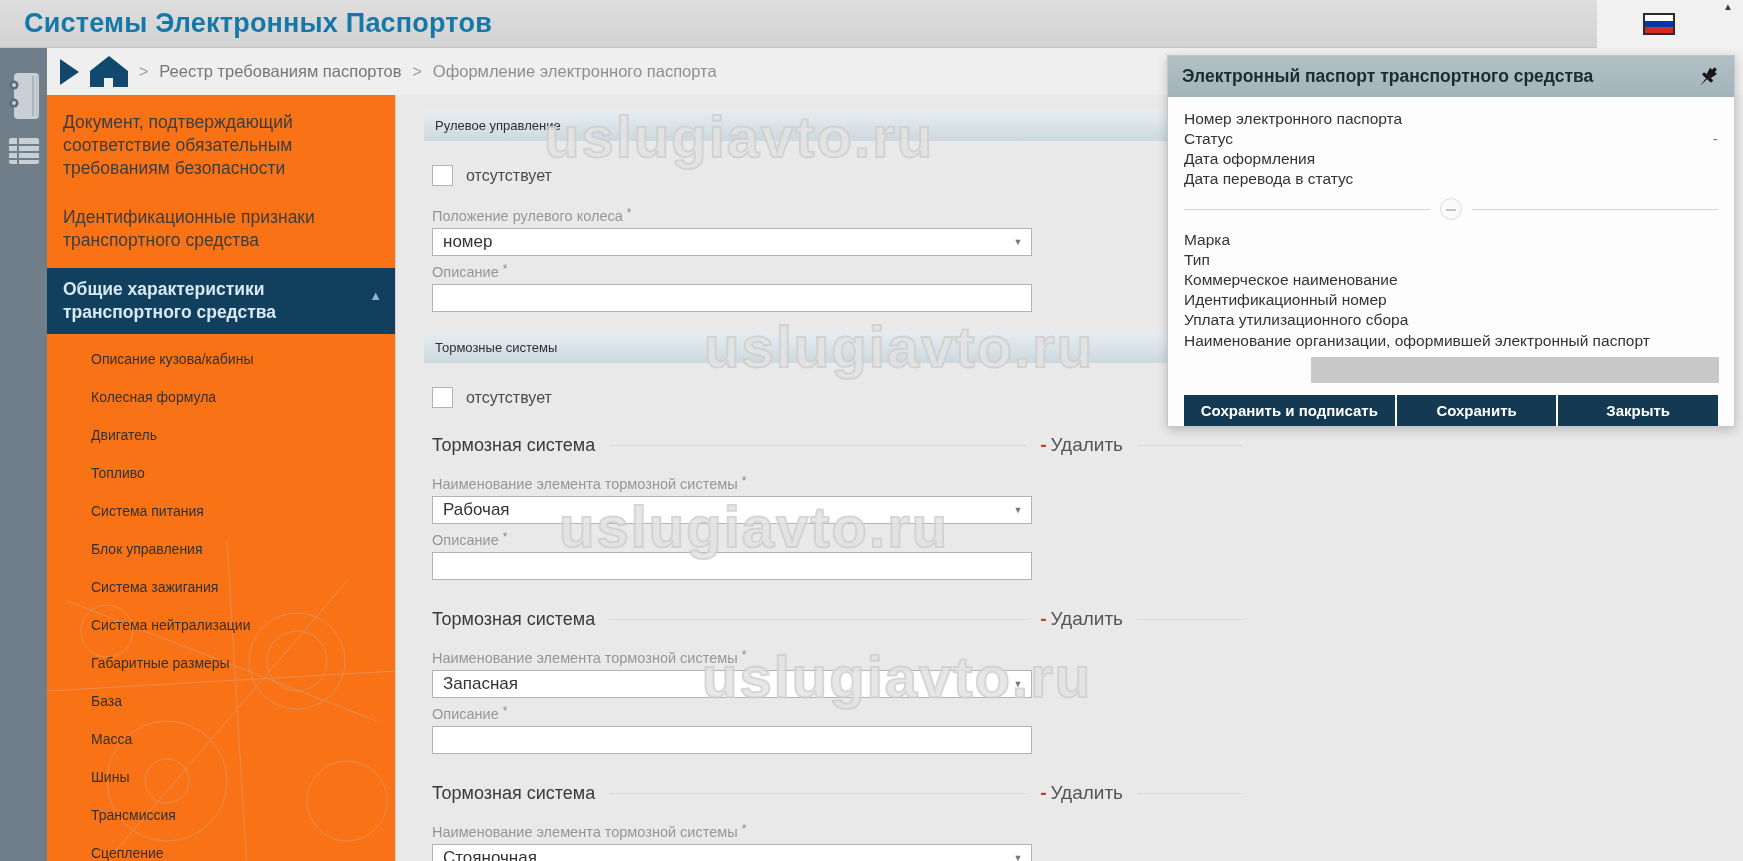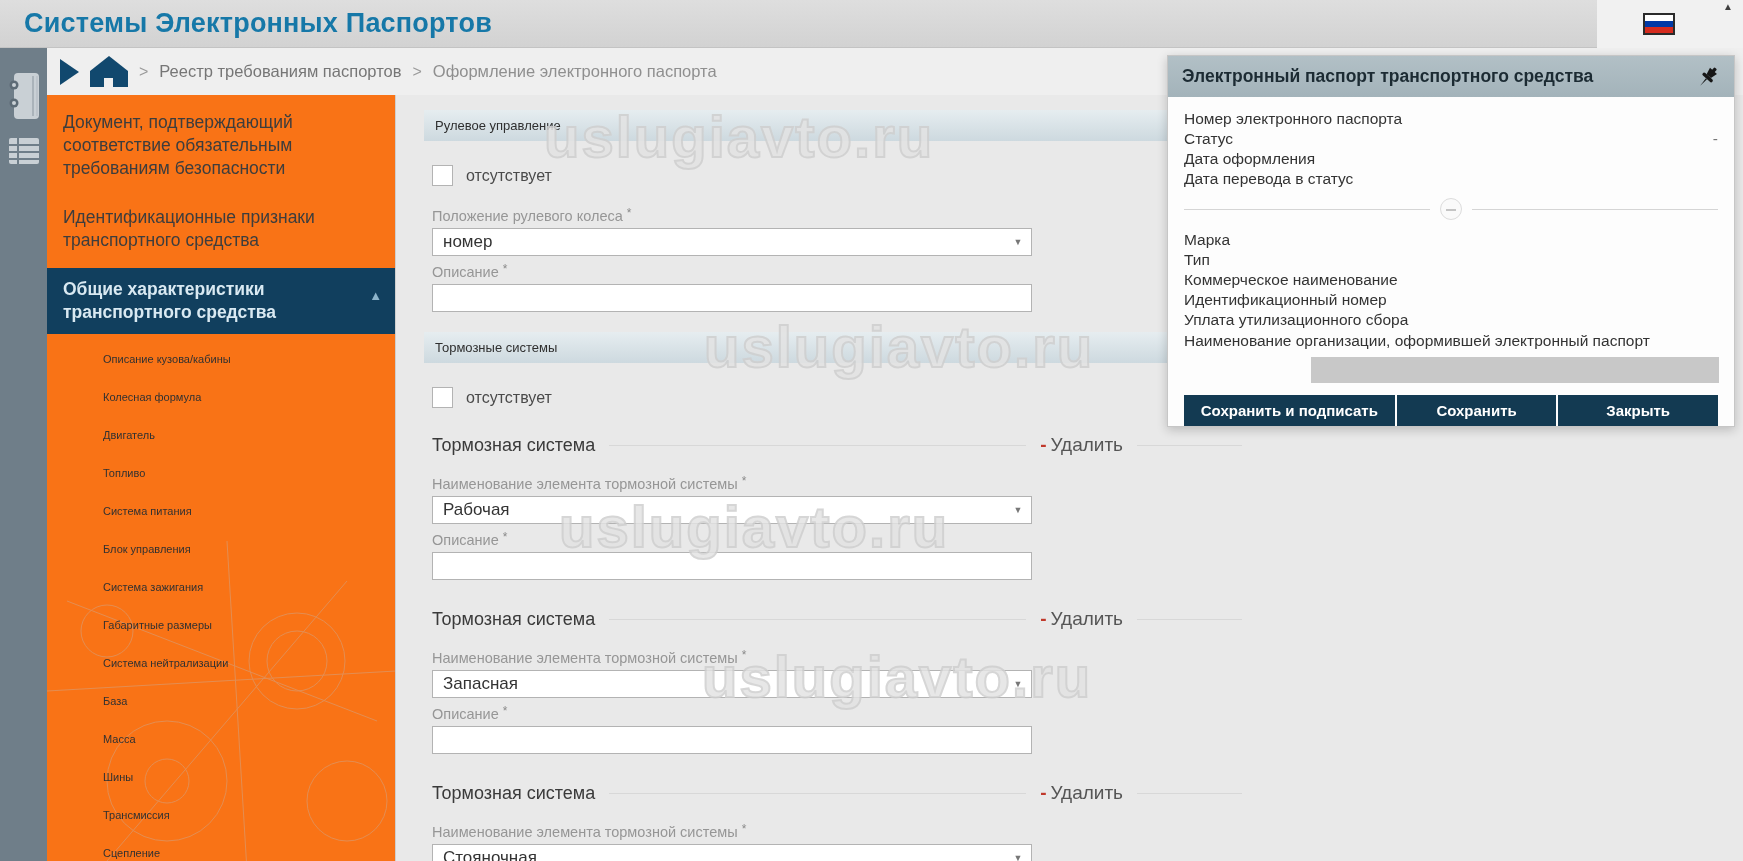--- a/index.html
+++ b/index.html
@@ -37,21 +37,21 @@
 
   
   .sidebar { position:absolute; left:47px; top:95px; width:349px; height:766px;
     background:#f97316; border-right:1px solid #cfcfcf; overflow:hidden; }
   .side-sketch { position:absolute; left:0; bottom:-10px; opacity:.35; pointer-events:none; }
   .nav-item { position:relative; margin-top:6px; padding:10px 30px 10px 16px;
     font-size:17.5px; line-height:23px; color:#3d3d3d; cursor:pointer; }
   .nav-item.active { background:#113f5e; color:#d9e9f2; font-weight:bold; }
   .nav-item .chev { position:absolute; right:13px; top:16px; color:#8db4cb; font-size:13px; }
   .subnav { list-style:none; margin-top:6px; position:relative; }
-  .subnav li { height:38px; line-height:38px; padding-left:56px; font-size:11px;
+  .subnav li { height:38px; line-height:38px; padding-left:44px; font-size:14px;
     color:#313131; cursor:pointer; white-space:nowrap; }
 
   
   .content { position:absolute; left:424px; top:95px; width:1141px; height:766px; }
   .section-bar { height:31px; line-height:31px; padding-left:11px; margin-top:15px;
     background:linear-gradient(#e6edf0,#cdd9df); font-size:13px; color:#2f2f2f; }
   .section-bar.second { margin-top:20px; }
   .chk-row { margin:24px 0 0 8px; display:flex; align-items:center; gap:13px; }
   .chk { appearance:none; -webkit-appearance:none; width:21px; height:21px;
     background:#fff; border:1px solid #b3b3b3; cursor:pointer; }
@@ -179,22 +179,22 @@
       <span class="chev">▲</span>
     </div>
     <ul class="subnav">
       <li>Описание кузова/кабины</li>
       <li>Колесная формула</li>
       <li>Двигатель</li>
       <li>Топливо</li>
       <li>Система питания</li>
       <li>Блок управления</li>
       <li>Система зажигания</li>
+      <li>Система нейтрализации</li>
       <li>Габаритные размеры</li>
-      <li>Система нейтрализации</li>
       <li>База</li>
       <li>Масса</li>
       <li>Шины</li>
       <li>Трансмиссия</li>
       <li>Сцепление</li>
 
     </ul>
   </aside>
 
   <main class="content">

